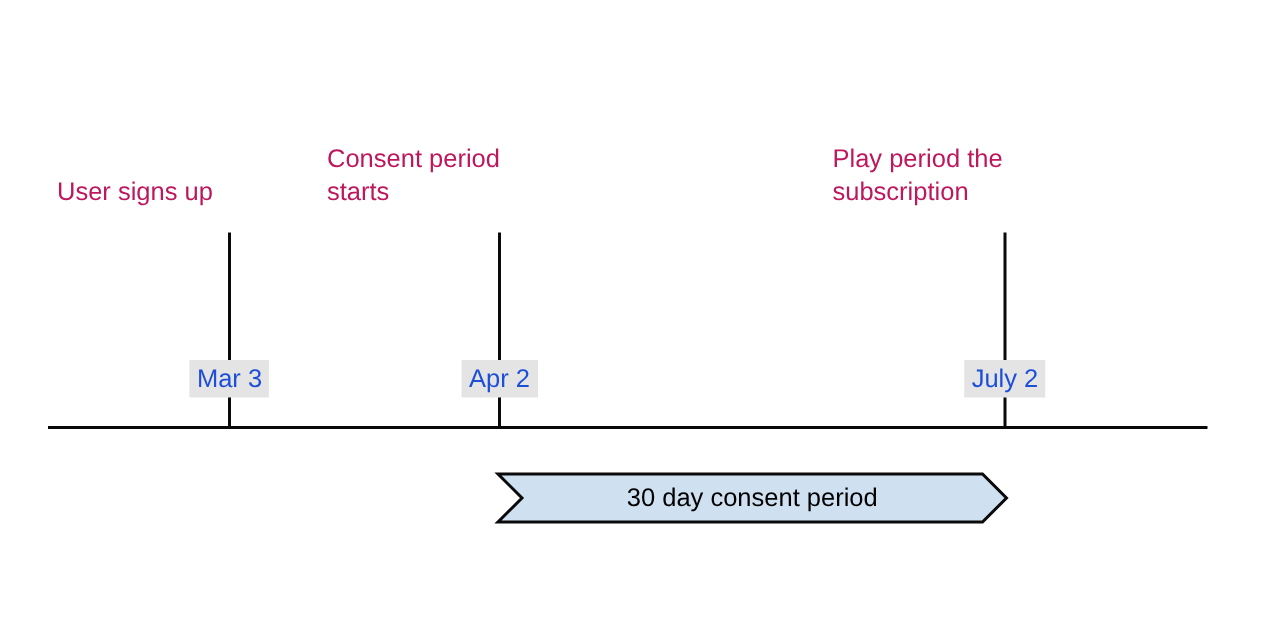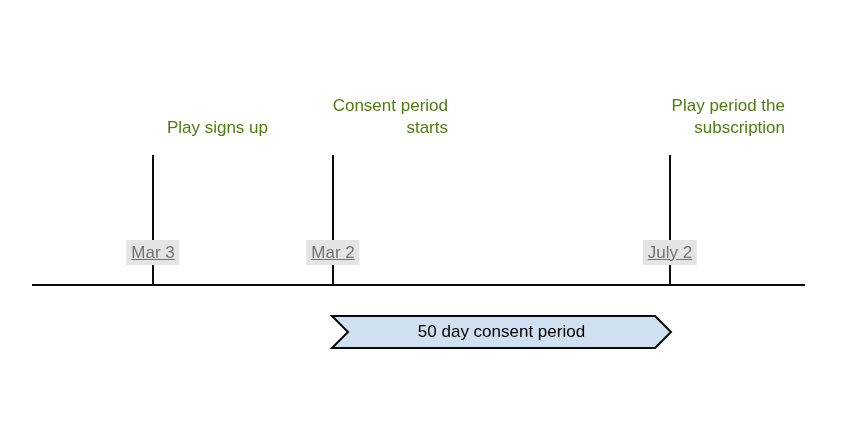--- a/index.html
+++ b/index.html
@@ -43,44 +43,43 @@
     left: -1px;
     width: 0;
     height: 131px;
     border-left: 2px solid #0a0a0a;
   }
   .marker-title {
     position: absolute;
     left: 50%;
     transform: translateX(-50%);
     width: 230px;
-    text-align: right;
+    text-align: left;
     font-size: 17px;
     line-height: 22px;
     white-space: pre-line;
-    color: #4d7c0f;
+    color: #be185d;
   }
   .marker-title.one-line {
     top: 117px;
   }
   .marker-title.two-line {
     top: 95px;
   }
   .marker-date {
     position: absolute;
     top: 240px;
     left: 50%;
     transform: translateX(-50%);
     background: #e4e4e4;
     font-size: 17px;
     line-height: 23px;
     padding: 1px 5px 1px 5px;
     white-space: nowrap;
-    color: #737373;
-    text-decoration: underline;
+    color: #1d4ed8;
   }
 
   
   #marker-0 { left: 153px; }
   #marker-1 { left: 333px; }
   #marker-2 { left: 670px; }
 
   
   .period-banner {
     position: absolute;
@@ -110,39 +109,39 @@
   }
 </style>
 </head>
 <body>
 
 <div id="diagram">
 
   <div class="axis-line"></div>
 
   <div class="marker" id="marker-0">
-    <div class="marker-title one-line">Play signs up</div>
+    <div class="marker-title one-line">User signs up</div>
     <div class="marker-stem"></div>
     <div class="marker-date">Mar 3</div>
   </div>
 
   <div class="marker" id="marker-1">
     <div class="marker-title two-line">Consent period
 starts</div>
     <div class="marker-stem"></div>
-    <div class="marker-date">Mar 2</div>
+    <div class="marker-date">Apr 2</div>
   </div>
 
   <div class="marker" id="marker-2">
     <div class="marker-title two-line">Play period the
 subscription</div>
     <div class="marker-stem"></div>
     <div class="marker-date">July 2</div>
   </div>
 
   <div class="period-banner">
     <svg viewBox="0 0 341 34" preserveAspectRatio="none">
       <polygon id="chevron-poly" points="1,1 324,1 340,17 324,33 1,33 17,17" fill="#cfe0f1" stroke="#0a0a0a" stroke-width="2" stroke-linejoin="miter"></polygon>
     </svg>
-    <div class="period-label">50 day consent period</div>
+    <div class="period-label">30 day consent period</div>
   </div>
 
 </div>
 
 </body></html>

